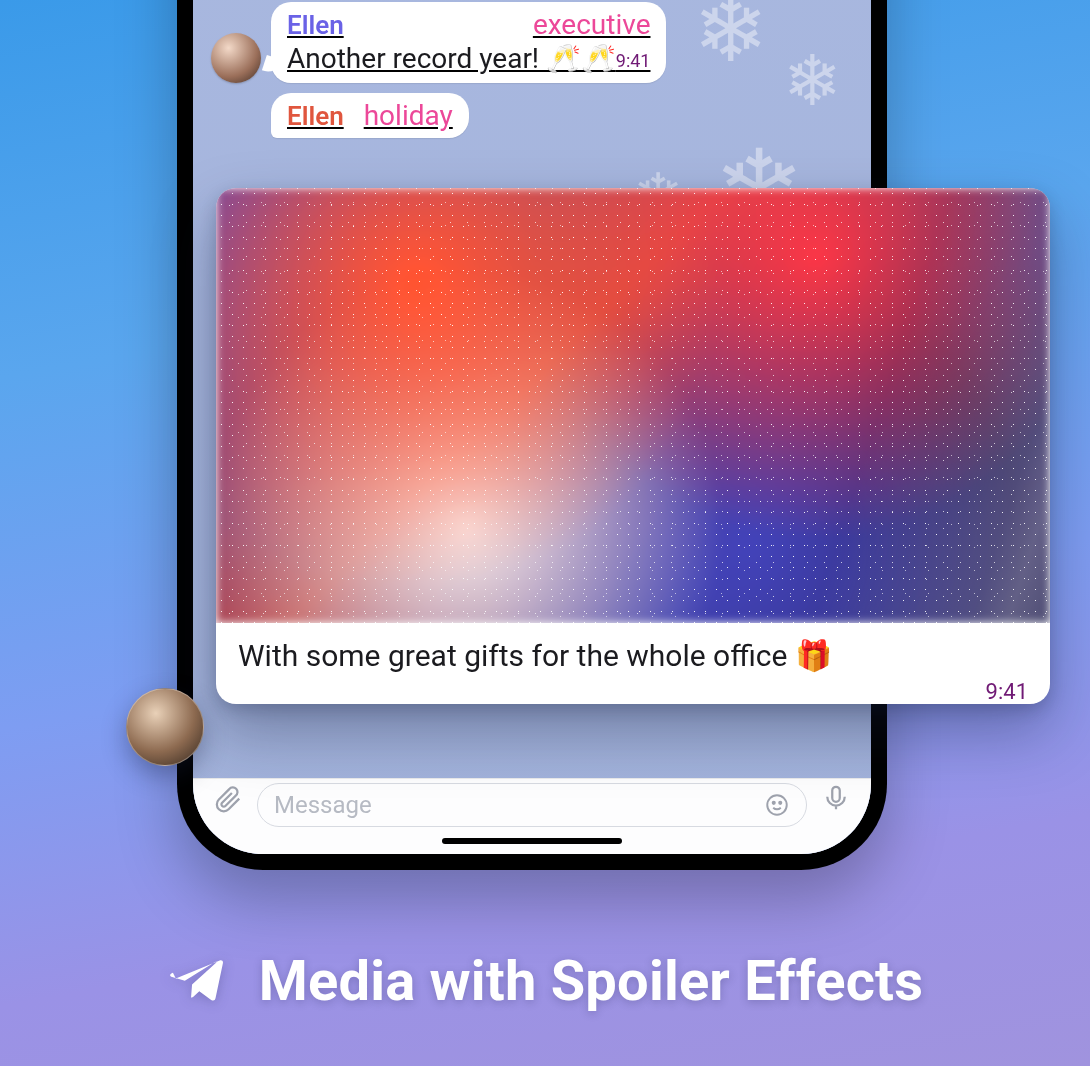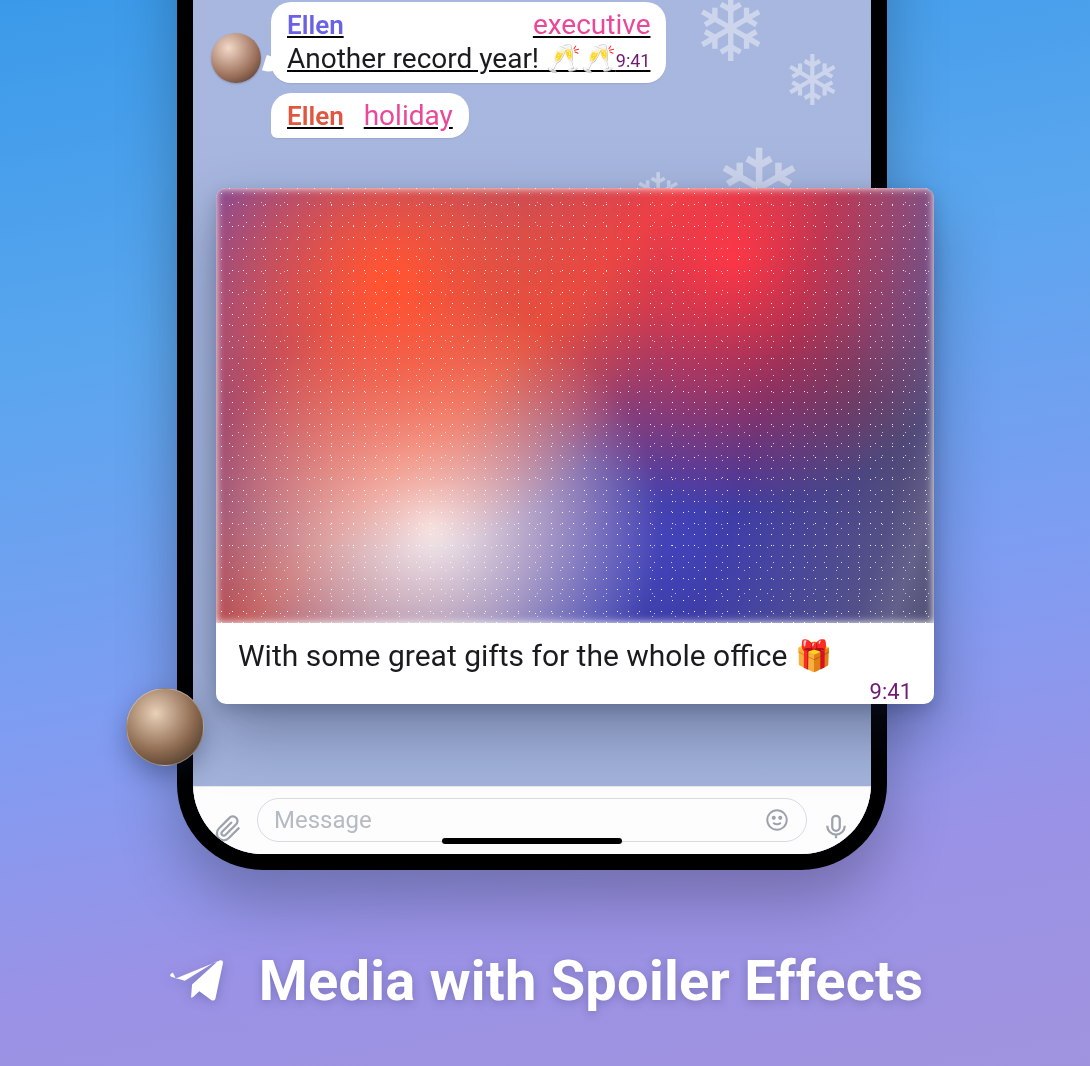--- a/index.html
+++ b/index.html
@@ -87,41 +87,41 @@
   .bhdr { display:flex; justify-content:space-between; align-items:baseline; gap:20px; }
   .name { font-weight:600; font-size:26px; }
   .name.ellen { color:#6a62e6; }
   .name.dana  { color:#e0563e; }
   .role { color:#ec4899; font-size:28px; }
   .text { font-size:28px; color:#1b1b1f; line-height:1.28; }
   .time { color:#701a75; font-size:18px; vertical-align:1px; }
 
   
   .input-bar {
-    position:absolute; left:0; right:0; bottom:0; height:68px;
+    position:absolute; left:0; right:0; bottom:0; height:76px;
     background:#fdfdfe; border-top:1px solid rgba(0,0,0,.08);
-    display:flex; align-items:flex-end; gap:14px; padding:12px 20px;
+    display:flex; align-items:flex-start; gap:14px; padding:4px 20px;
   }
   .ib-icon { color:#9ea2ad; display:flex; }
   .ib-field {
     flex:1; height:44px; border:1px solid #d7dae1; border-radius:22px;
     display:flex; align-items:center; padding:0 16px; color:#b6bac3; font-size:24px;
     justify-content:space-between;
   }
   .home-indicator{
     position:absolute; bottom:10px; left:50%; transform:translateX(-50%);
     width:180px; height:6px; border-radius:4px; background:#000;
   }
 
   
   .preview {
     position:absolute;
     left:216px; top:188px;
-    width:718px;
-    background:#fff; border-radius:10px;
+    width:834px;
+    background:#fff; border-radius:20px;
     box-shadow: 0 28px 60px rgba(20,30,60,.35), 0 6px 16px rgba(20,30,60,.2);
     overflow:hidden;
   }
   .spoiler {
     width:100%; height:435px; position:relative; cursor:pointer;
     background:
       radial-gradient(circle at 24% 22%, rgba(255,90,50,.9), transparent 42%),
       radial-gradient(circle at 72% 16%, rgba(255,60,70,.85), transparent 40%),
       radial-gradient(circle at 30% 78%, rgba(255,255,255,.9), transparent 38%),
       radial-gradient(circle at 64% 82%, rgba(70,70,180,.85), transparent 42%),

